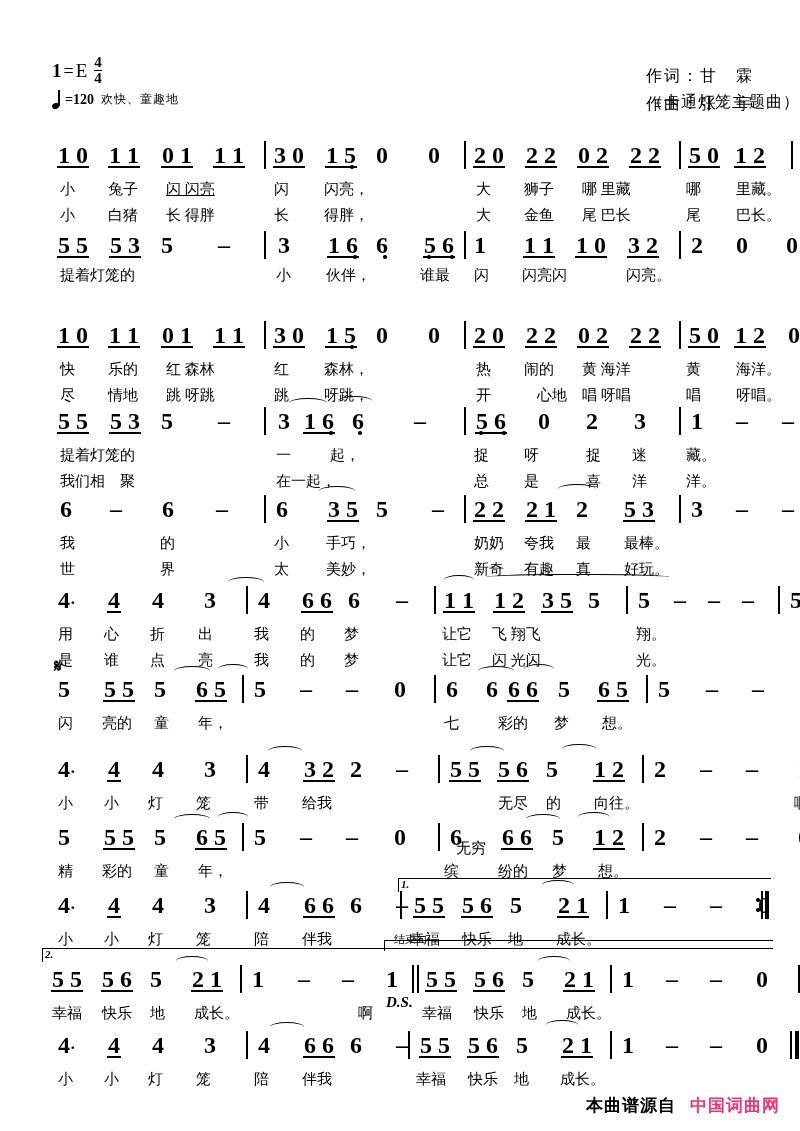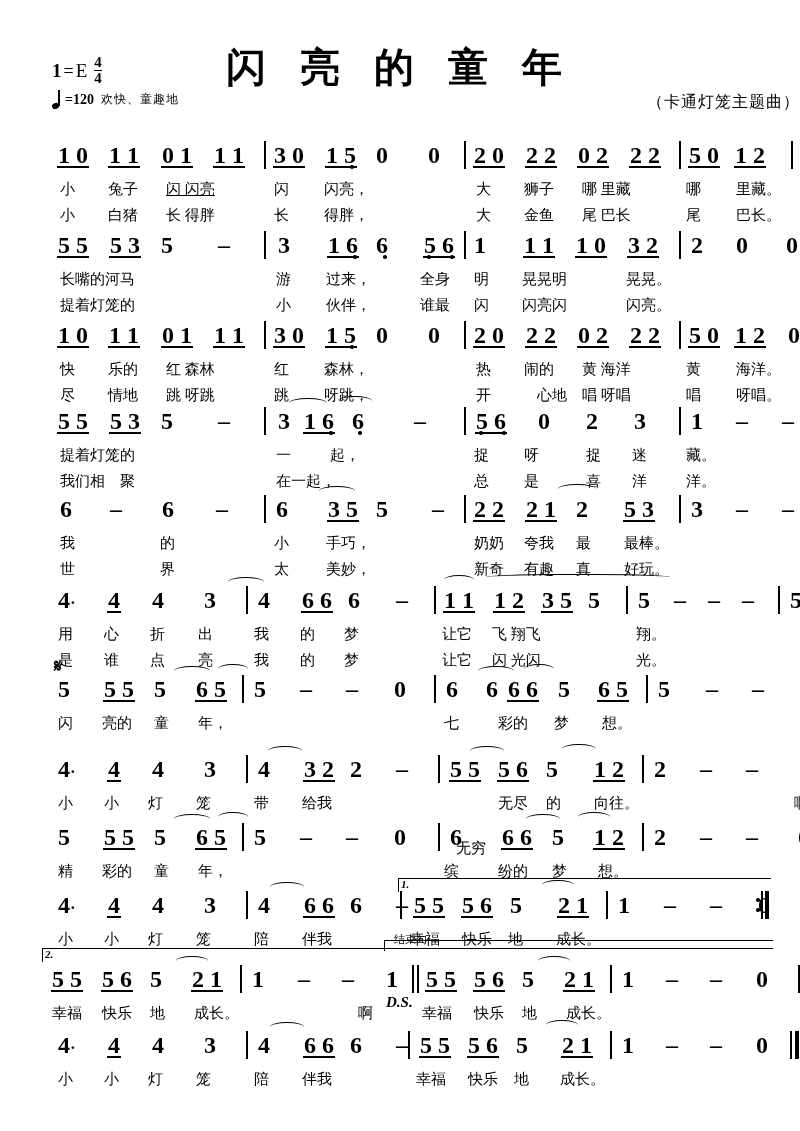--- a/index.html
+++ b/index.html
@@ -94,21 +94,20 @@
   
   .footer{position:absolute;right:20px;bottom:14px;display:flex;align-items:center;font-size:17px;font-weight:bold;}
   .footer .src{color:#000;letter-spacing:1px;}
   .footer .site{margin-left:14px;letter-spacing:1px;}
 </style>
 </head>
 <body>
 
 <div class="sheet">
 
-  <div class="title">闪 亮 的 童 年</div>
   <div class="subtitle">（卡通灯笼主题曲）</div>
 
   <div class="keybox">
     <div class="keyline">
       <span class="k1">1</span>
       <span class="eq">=</span>
       <span class="kE">E</span>
       <span class="meter">
         <span class="num">4</span>
         <span class="den">4</span>
@@ -117,20 +116,24 @@
     <div class="tempo">
       <span class="quarternote">
           <span class="head"></span>
           <span class="stem"></span>
         </span>
       <span class="bpm">=120</span>
       <span class="mood">欢快、童趣地</span>
     </div>
   </div>
 
+  <div class="credits">
+    <div>作词：甘　霖</div>
+    <div>作曲：张　宇</div>
+  </div>
 
   <div class="system" style="top:138px;">
     <div class="noterow">
       <span class="note ul1" style="left:12px;">1 0</span>
       <span class="note ul1" style="left:63px;">1 1</span>
       <span class="note ul1" style="left:116px;">0 1</span>
       <span class="note ul1" style="left:168px;">1 1</span>
       <span class="barline" style="left:218px;"></span>
       <span class="note ul1" style="left:228px;">3 0</span>
       <span class="note ul1" style="left:280px;">1 5</span>
@@ -191,29 +194,20 @@
       <span class="barline" style="left:418px;"></span>
       <span class="note" style="left:428px;">1</span>
       <span class="note ul1" style="left:478px;">1 1</span>
       <span class="note ul1" style="left:530px;">1 0</span>
       <span class="note ul1" style="left:582px;">3 2</span>
       <span class="barline" style="left:633px;"></span>
       <span class="note" style="left:645px;">2</span>
       <span class="note" style="left:690px;">0</span>
       <span class="note" style="left:740px;">0</span>
 
-    </div>
-    <div class="lyrics" style="margin-top:4px;">
-      <span class="lyric" style="left:14px;">长嘴的河马</span>
-      <span class="lyric" style="left:230px;">游</span>
-      <span class="lyric" style="left:280px;">过来，</span>
-      <span class="lyric" style="left:374px;">全身</span>
-      <span class="lyric" style="left:428px;">明</span>
-      <span class="lyric" style="left:476px;">晃晃明</span>
-      <span class="lyric" style="left:580px;">晃晃。</span>
     </div>
     <div class="lyrics">
       <span class="lyric" style="left:14px;">提着灯笼的</span>
       <span class="lyric" style="left:230px;">小</span>
       <span class="lyric" style="left:280px;">伙伴，</span>
       <span class="lyric" style="left:374px;">谁最</span>
       <span class="lyric" style="left:428px;">闪</span>
       <span class="lyric" style="left:476px;">闪亮闪</span>
       <span class="lyric" style="left:580px;">闪亮。</span>
     </div>
@@ -666,14 +660,18 @@
       <span class="lyric" style="left:150px;">笼</span>
       <span class="lyric" style="left:208px;">陪</span>
       <span class="lyric" style="left:256px;">伴我</span>
       <span class="lyric" style="left:370px;">幸福</span>
       <span class="lyric" style="left:422px;">快乐</span>
       <span class="lyric" style="left:468px;">地</span>
       <span class="lyric" style="left:514px;">成长。</span>
     </div>
   </div>
 
+  <div class="footer">
+    <span class="src">本曲谱源自</span>
+    <span class="site" style="color: rgb(238, 51, 119);">中国词曲网</span>
+  </div>
 
 </div>
 
 </body></html>

